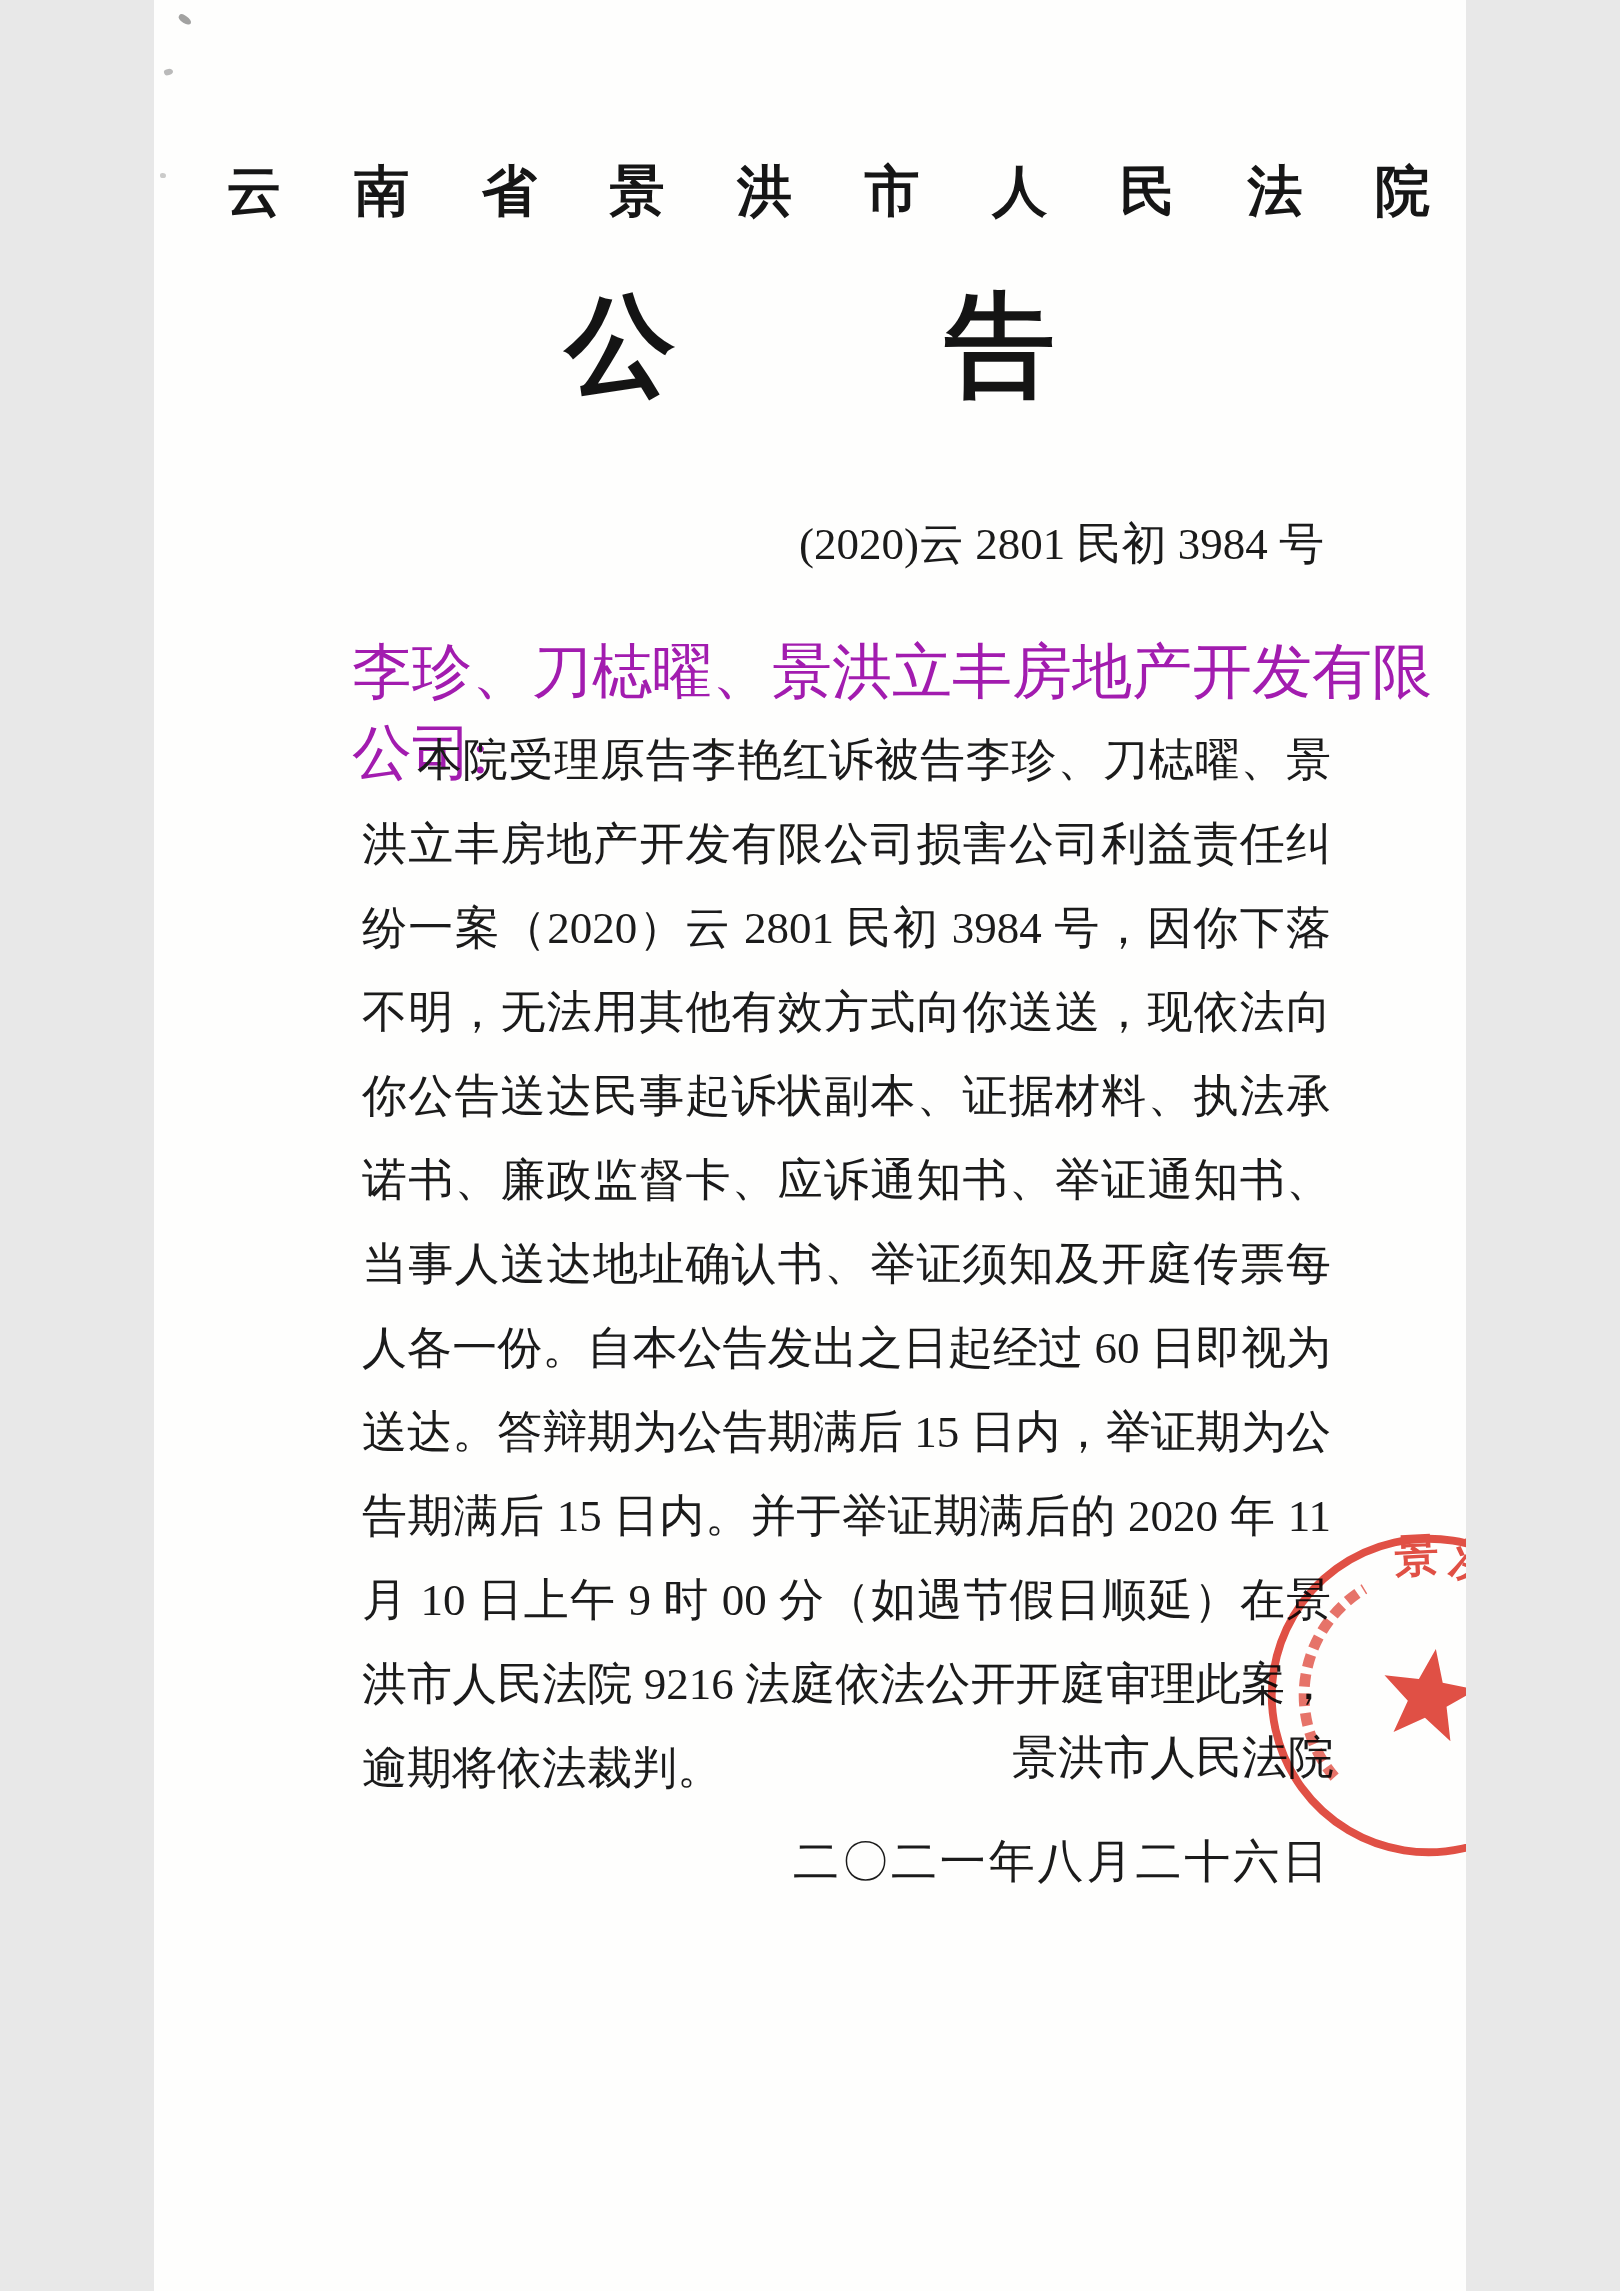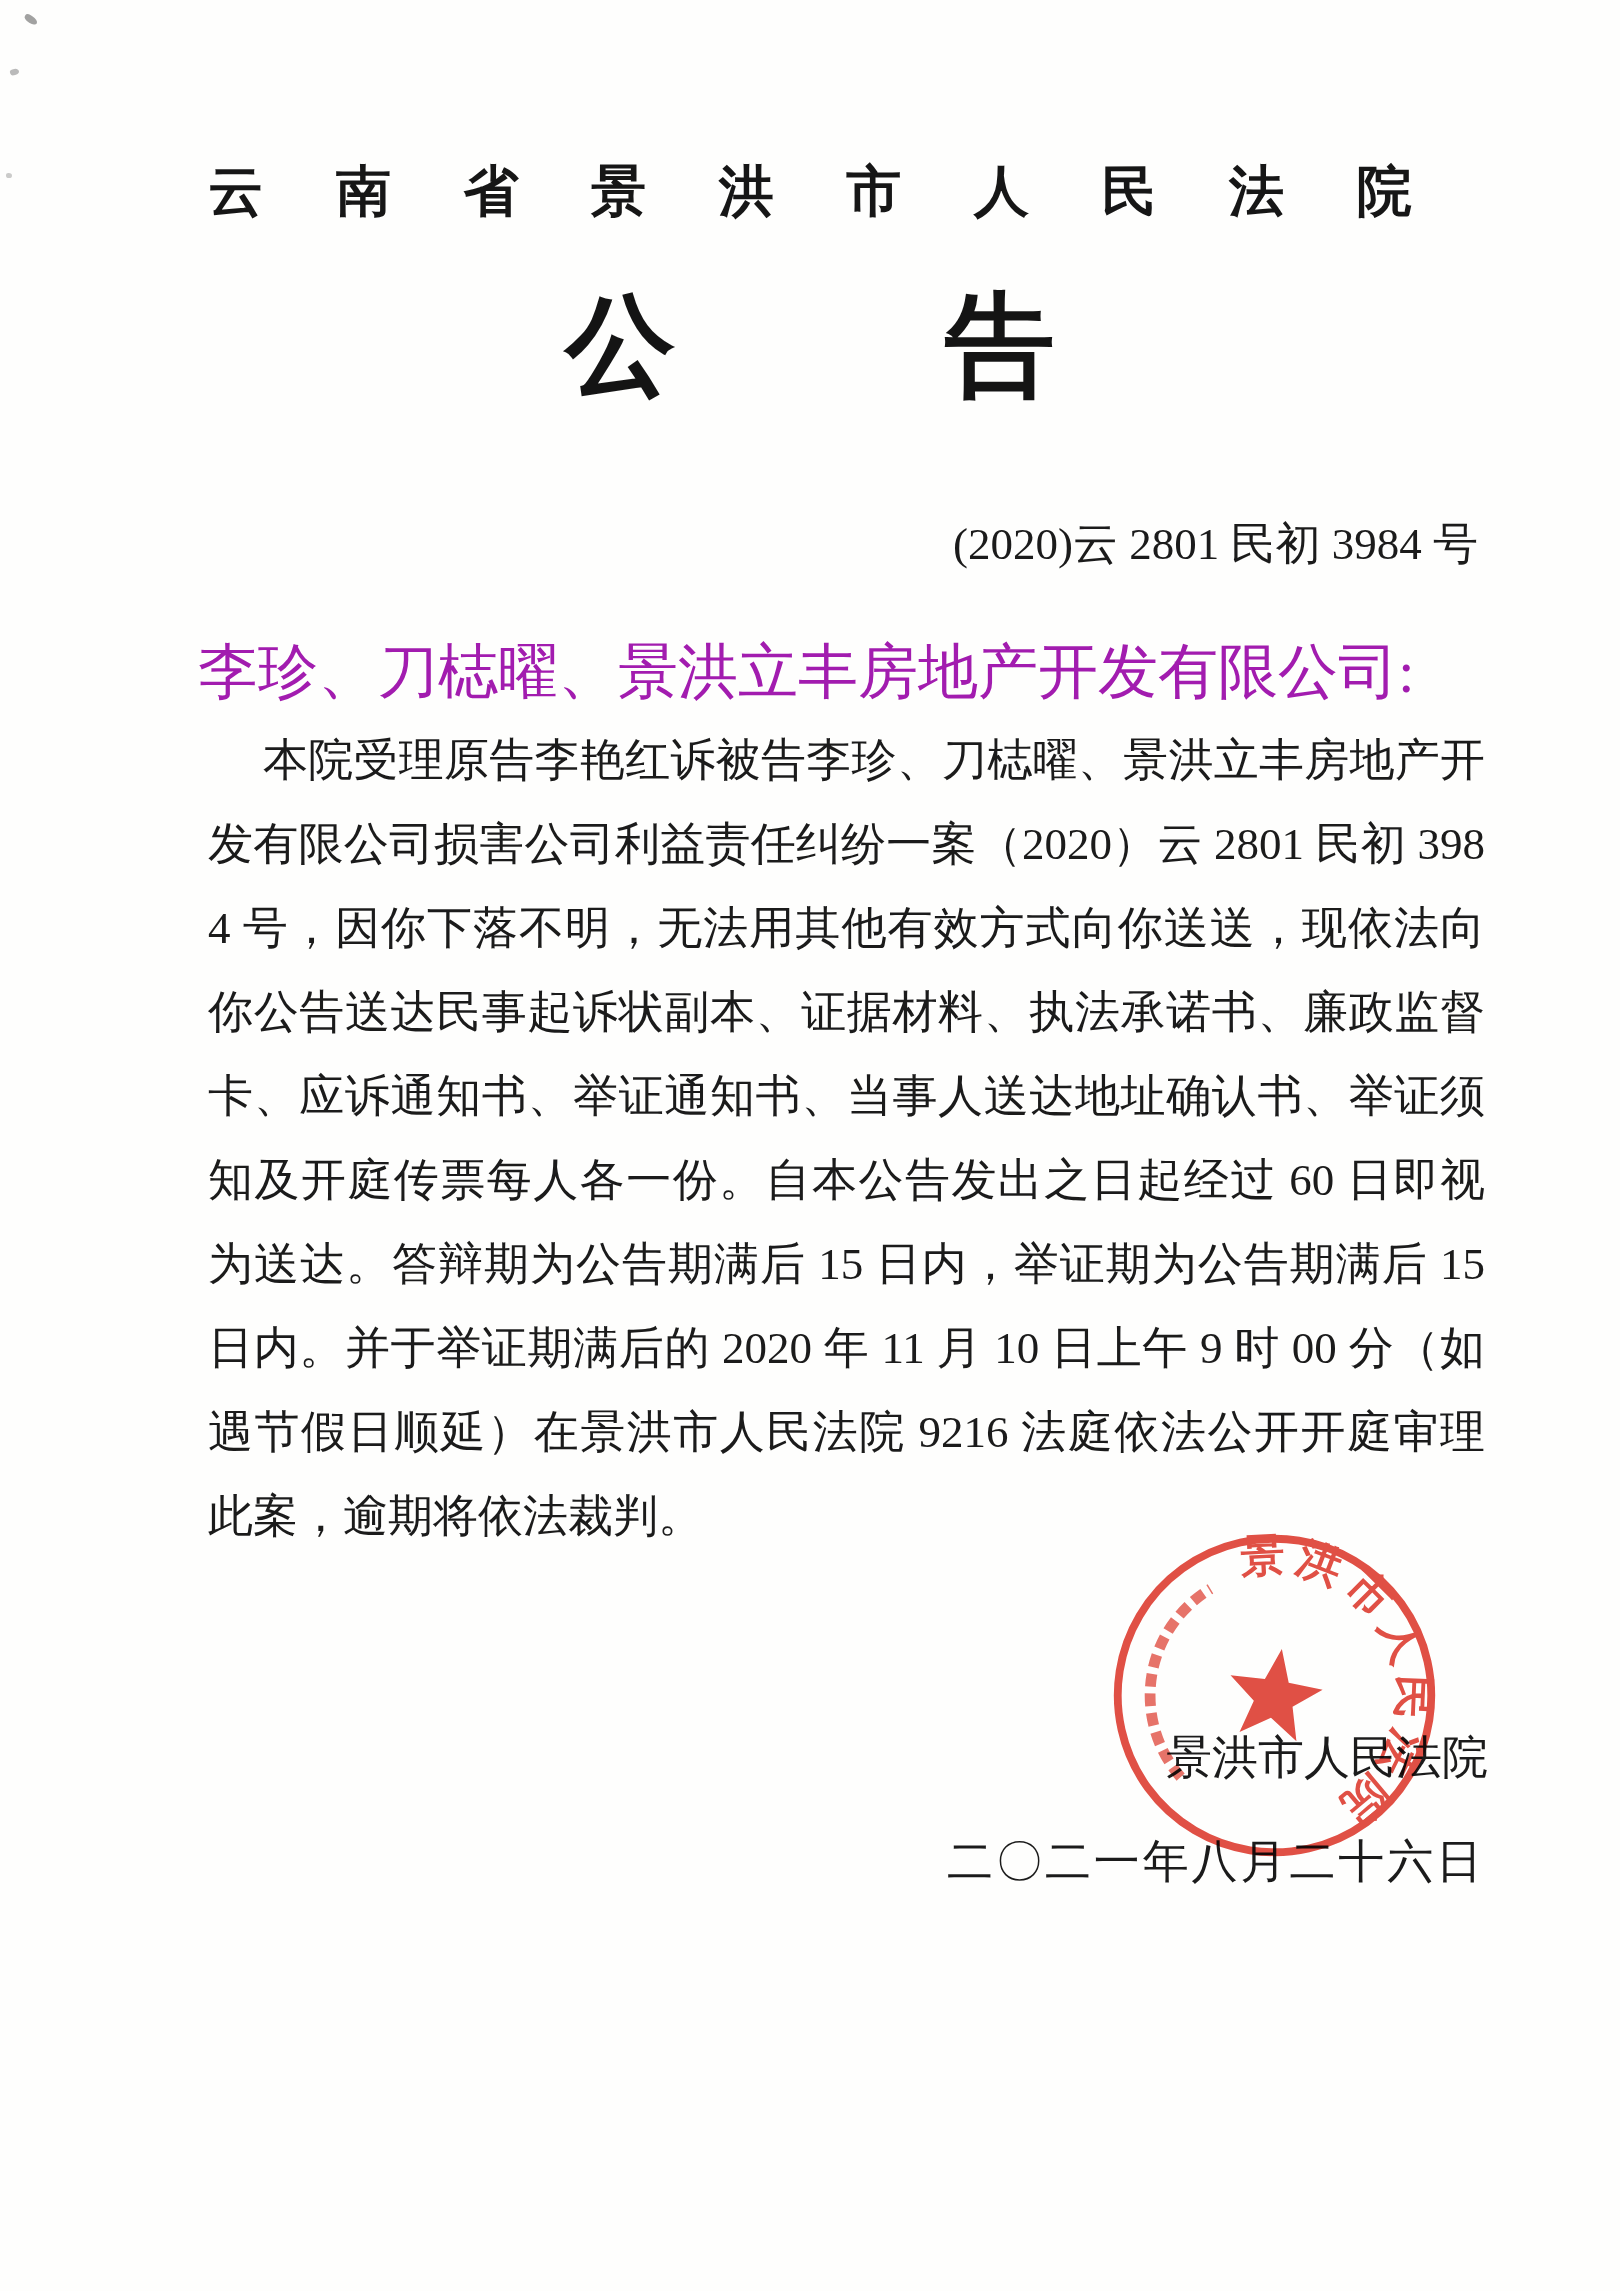--- a/index.html
+++ b/index.html
@@ -1,21 +1,21 @@
 <!DOCTYPE html>
 <html><head>
 <meta charset="utf-8">
 <style>
   * { margin: 0; padding: 0; box-sizing: border-box; }
   html, body { background: #e8e8e8; }
   body { font-family: "Liberation Serif", "DejaVu Serif", serif; }
 
   .page {
     position: relative;
-    width: 1620px;
+    width: 1312px;
     height: 2292px;
     margin: 0 auto;
     background: #fefefd;
     color: #1d1d1d;
     overflow: hidden;
   }
 
   
   .speck { position: absolute; background: #555; opacity: .55; border-radius: 40% 60% 50% 50%; }
   .speck.s1 { left: 23.5px; top: 15.7px; width: 13.7px; height: 6.9px; transform: rotate(32deg); }

